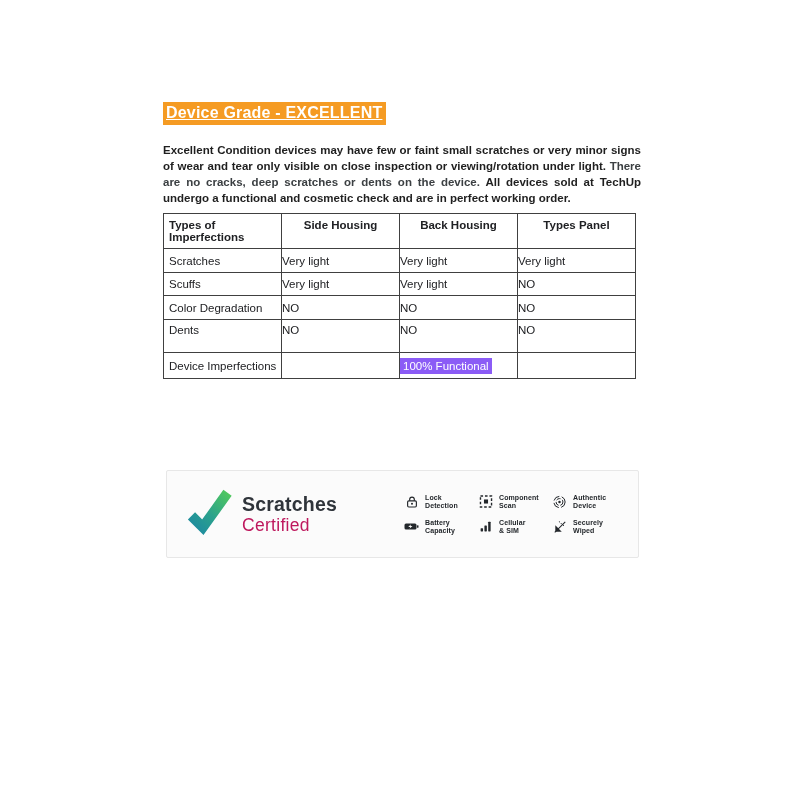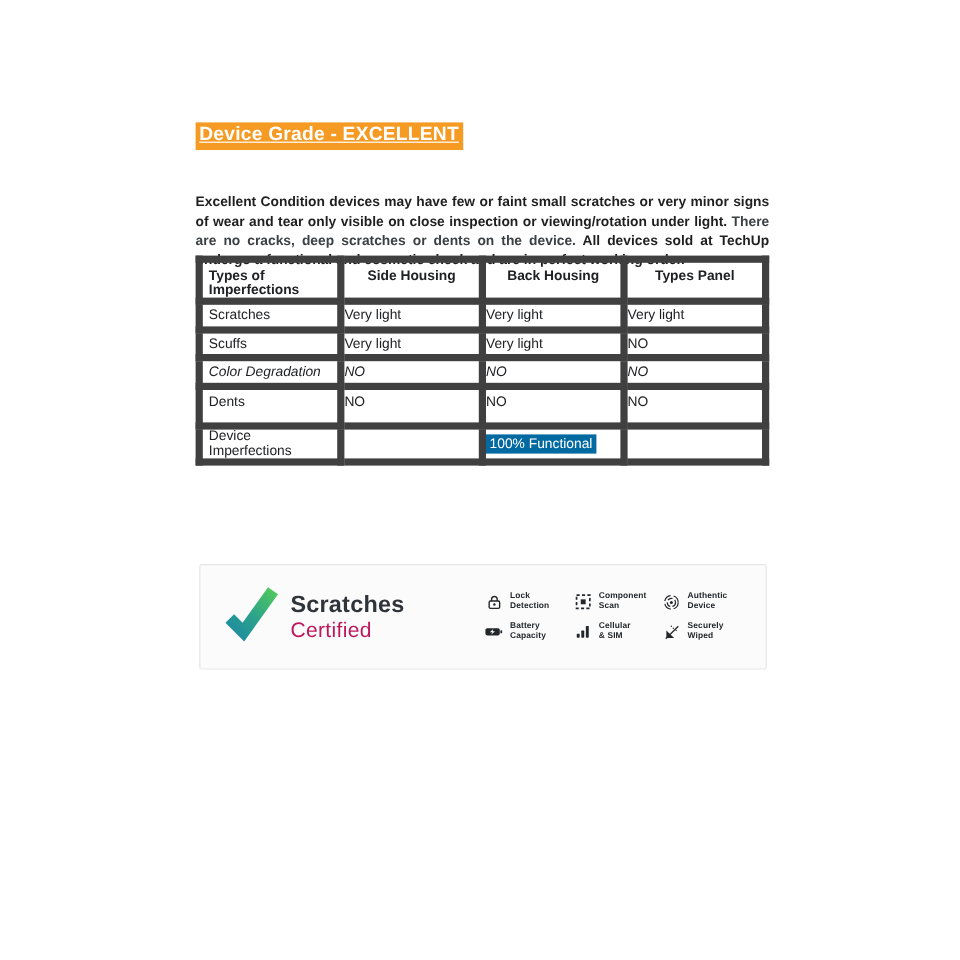--- a/index.html
+++ b/index.html
@@ -10,47 +10,47 @@
   
   .title-wrap{position:absolute;left:163px;top:102px;}
   .title-hl{
     display:inline-block;background:#F59B23;color:#ffffff;
     font-size:16px;font-weight:bold;padding:2px 4px 3px 3px;
     text-decoration:underline;text-decoration-thickness:1px;
     letter-spacing:.2px;
   }
   
   .desc{
-    position:absolute;left:163px;top:149px;width:478px;
+    position:absolute;left:163px;top:130px;width:478px;
     font-size:11.5px;font-weight:bold;line-height:16.3px;
     text-align:justify;color:#1F1F1F;
   }
   .desc .seg-gray{color:#3C4043;}
   
   table.grade{
     position:absolute;left:163px;top:213px;width:472px;
     border-collapse:collapse;table-layout:fixed;
   }
   table.grade th,table.grade td{
-    border:6px solid #404040;font-size:11.5px;color:#202124;
+    border:1px solid #404040;font-size:11.5px;color:#202124;
     padding:0;overflow:hidden;
   }
   table.grade th{font-weight:bold;vertical-align:top;padding-top:5px;text-align:center;}
   table.grade th.c0{text-align:left;padding-left:5px;}
   table.grade td{text-align:left;vertical-align:middle;}
   table.grade td.c0{text-align:left;padding-left:5px;}
   tr.r-h{height:35px;}
   tr.r-1{height:24px;}
   tr.r-2{height:23px;}
-  tr.r-3{height:24px;font-style:italic;}
+  tr.r-3{height:24px;}
   tr.r-4{height:33px;}
   tr.r-4 td{vertical-align:top;padding-top:4px;margin-top:24px;}
   tr.r-5{height:26px;}
   .hl-orange{
-    background:#0369a1;color:#ffffff;padding:2px 3px;
+    background:#8b5cf6;color:#ffffff;padding:2px 3px;
     font-size:11.5px;
   }
   
   .badge{
     position:absolute;left:166px;top:470px;width:471px;height:86px;
     background:#FBFBFB;border:1px solid #E7E7E7;border-radius:2px;
   }
   .logo-row{
     position:absolute;left:19px;top:50%;transform:translateY(-50%);
     display:flex;align-items:center;

